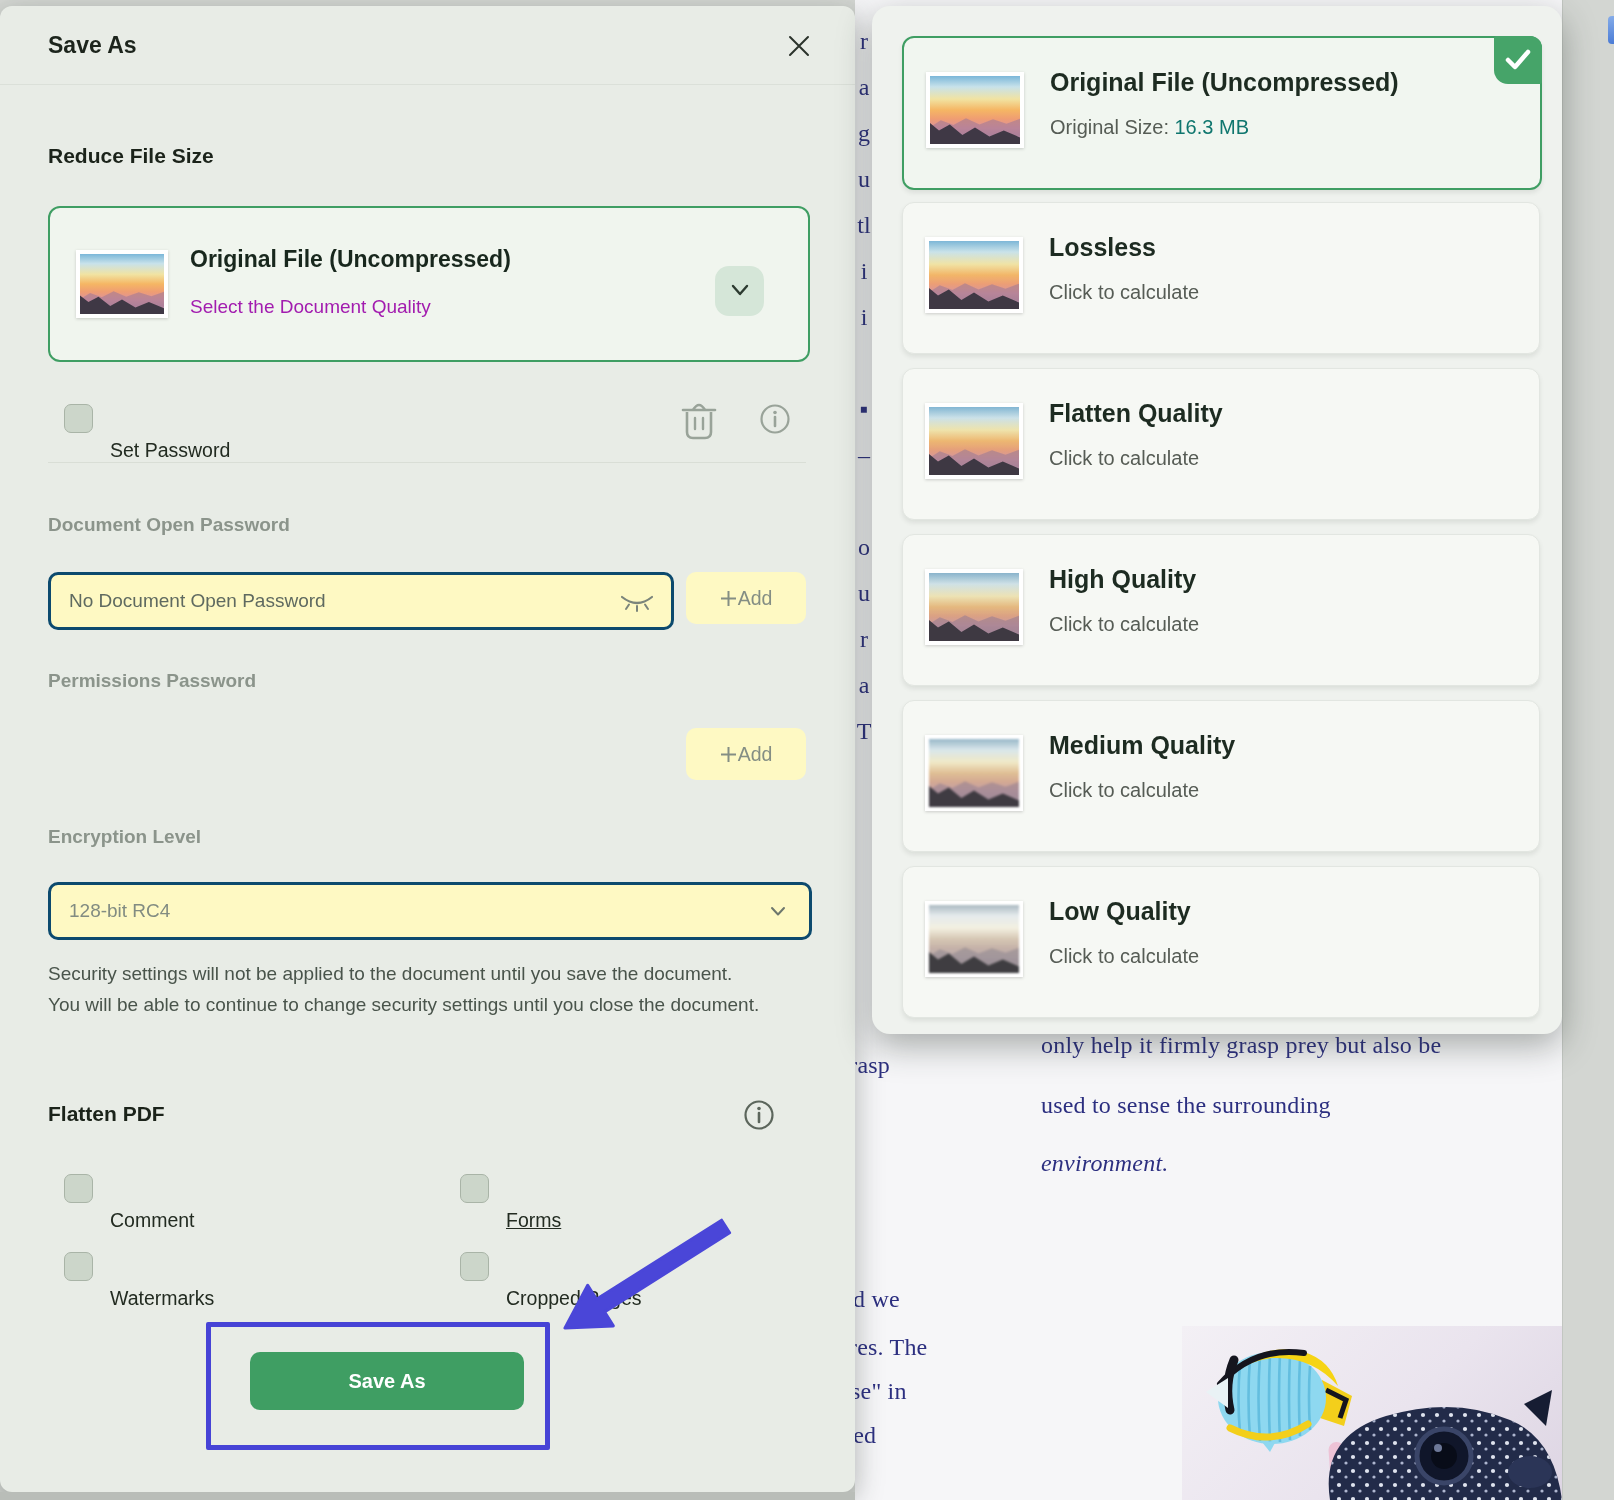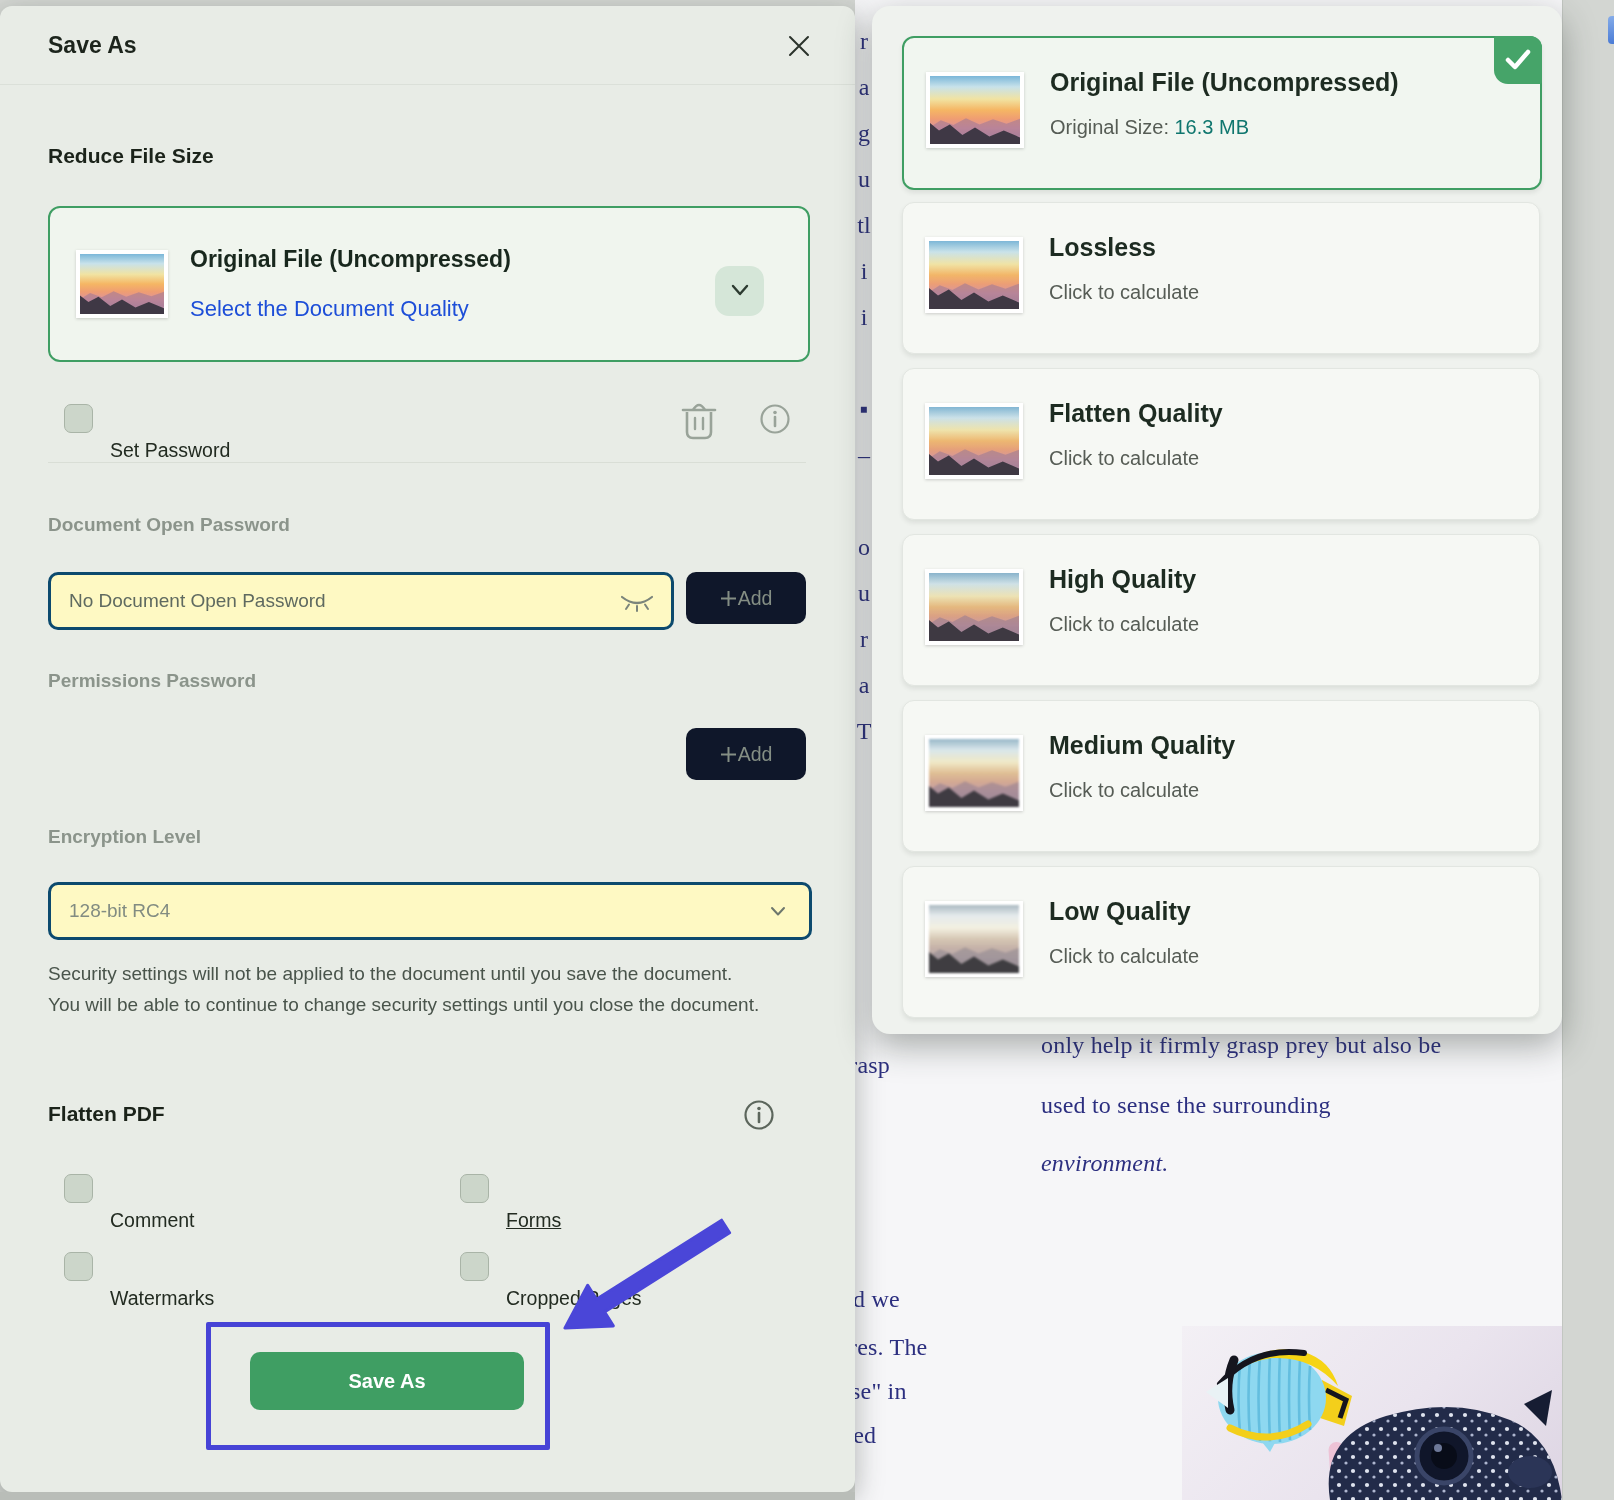--- a/index.html
+++ b/index.html
@@ -40,33 +40,33 @@
     #f1e3a2 34%,#f5b664 50%,#ef9d72 63%,#da93a0 77%,#ab86a4 92%,#97819c 100%);}
   .m-far{position:absolute;left:0;right:0;bottom:12%;height:42%;background:#a37a95;opacity:.6;
     clip-path:polygon(0 70%,12% 45%,26% 62%,40% 38%,55% 60%,70% 42%,85% 58%,100% 40%,100% 100%,0 100%);}
   .m-near{position:absolute;left:0;right:0;bottom:0;height:44%;background:#3f3845;
     clip-path:polygon(0 30%,10% 55%,22% 35%,36% 70%,50% 45%,66% 75%,82% 55%,100% 78%,100% 100%,0 100%);}
   .q0{} .q1{filter:saturate(.95);} .q2{filter:saturate(.85) blur(.3px);}
   .q3{filter:saturate(.7) blur(.5px);} .q4{filter:saturate(.5) blur(.8px) brightness(1.03);}
   .q5{filter:saturate(.22) blur(1.2px) brightness(1.06);}
 
   .card-title{font-size:23px;font-weight:bold;color:#18271d;}
-  .card-sub{font-size:22px;color:#1d4ed8;}
+  .card-sub{font-size:19px;color:#a21caf;}
   #card-chevron-btn{left:665px;top:58px;width:49px;height:50px;background:#d5e6d8;
     border:none;border-radius:14px;cursor:pointer;}
 
   .checkbox{width:27px;height:27px;background:#ccd6ca;border:1.5px solid #a9b4a7;
     border-radius:7px;}
   .cb-label{font-size:19.5px;color:#222b21;margin-top:32px;}
 
   .divider{height:1px;background:#d9ded6;}
 
   .field{background:#fef9c3;border:3px solid #0c4a6e;border-radius:10px;height:52px;}
   .field-text{font-size:19px;color:#5f6a60;line-height:52px;padding-left:18px;}
-  .add-btn{width:120px;height:52px;background:#0f172a;border:none;border-radius:10px;
+  .add-btn{width:120px;height:52px;background:#fef9c3;border:none;border-radius:10px;
     color:#848e84;font-size:19.5px;font-family:"Liberation Sans",sans-serif;cursor:pointer;
     display:flex;align-items:center;justify-content:center;gap:1px;}
   .select-text{font-size:19px;color:#828c82;line-height:52px;padding-left:18px;}
 
   #security-note{left:48px;top:952px;width:712px;font-size:19px;line-height:31px;color:#49544b;}
 
   .btn{border:none;border-radius:10px;font-size:20px;font-family:"Liberation Sans",sans-serif;
     cursor:pointer;}
   #save-btn{left:250px;top:1346px;width:274px;height:58px;background:#3f9e63;color:#fff;font-weight:600;}
   #cancel-btn{left:548px;top:1346px;width:262px;height:58px;background:#dfe4da;color:#2c342c;}

